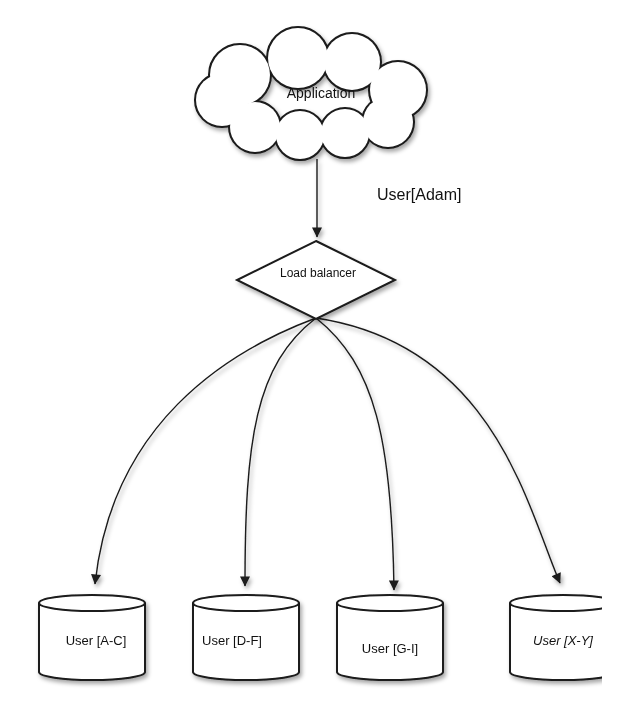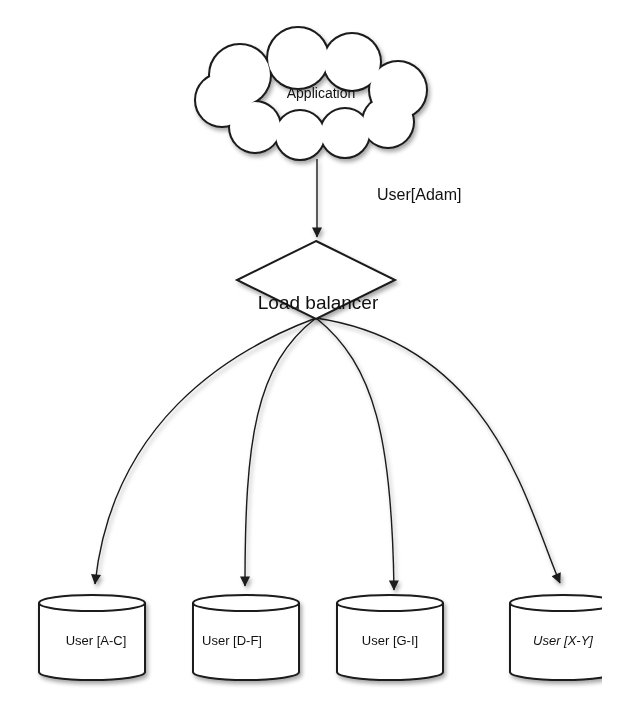--- a/index.html
+++ b/index.html
@@ -22,25 +22,25 @@
     top: 0;
   }
   .node-label {
     position: absolute;
     transform: translateX(-50%);
     text-align: center;
     white-space: nowrap;
     color: #111111;
   }
   .lbl-application { left: 321px; top: 85px;  font-size: 14px; }
-  .lbl-balancer    { left: 318px; top: 292px; font-size: 19px; }
+  .lbl-balancer    { left: 318px; top: 266px; font-size: 12px; }
   .lbl-shard       { top: 633px; font-size: 13px; }
   .lbl-shard-1 { left: 96px;  }
   .lbl-shard-2 { left: 232px; }
-  .lbl-shard-3 { left: 390px; }
+  .lbl-shard-3 { left: 390px; margin-top: 8px; }
   .lbl-shard-4 { left: 563px; font-style: italic; }
   .edge-label {
     position: absolute;
     left: 331px; top: 186px;
     font-size: 16px;
     white-space: nowrap;
     color: #111111;
     margin-left: 46px;
   }
 </style>

